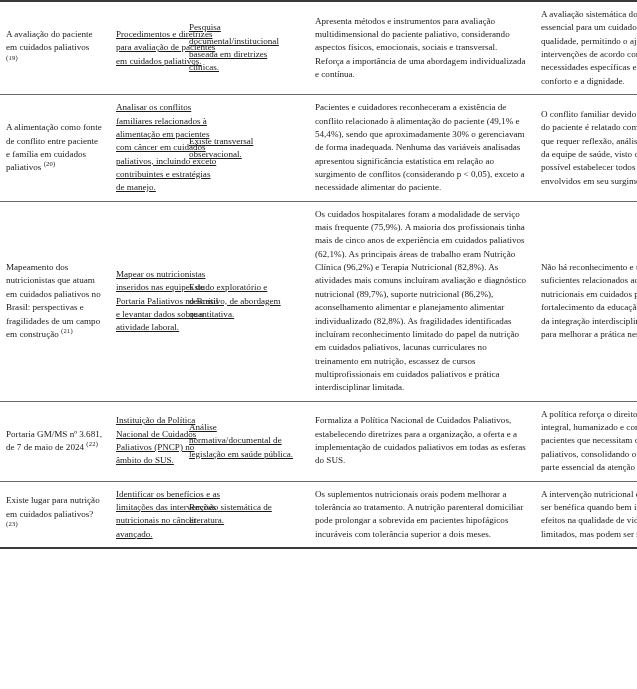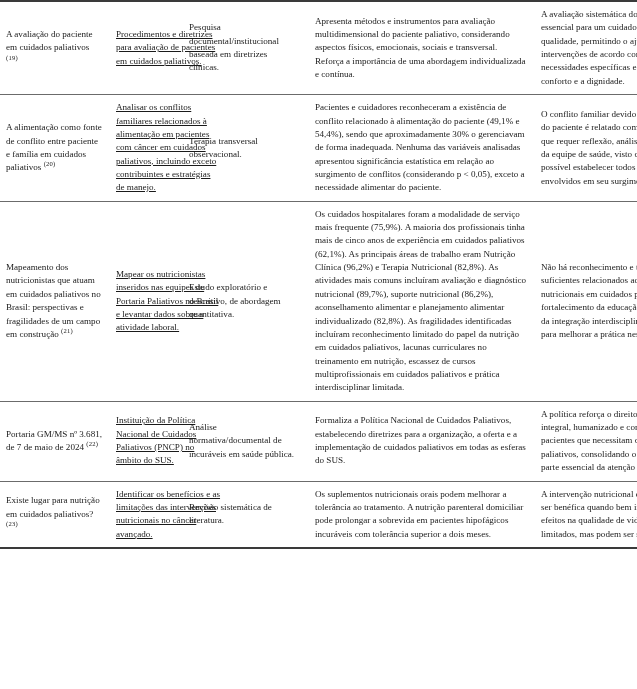--- a/index.html
+++ b/index.html
@@ -32,21 +32,21 @@
   }
   
   #evidence-table tr:first-child td {
     border-top: 2px solid #3a3a3a;
   }
   #evidence-table tr:last-child td {
     border-bottom: 2px solid #3a3a3a;
   }
   .col-title    { width: 97px; }
   .col-objective{ width: 60px; text-decoration: underline; }
-  .col-method   { width: 113px; }
+  .col-method   { width: 113px; text-decoration: underline; }
   .col-results  { width: 213px; }
   .col-conclusion{ width: 154px; }
 
   
   .col-objective .cell-text,
   .col-method .cell-text {
     white-space: normal;
     width: 108px;
   }
   .col-objective .cell-text { width: 105px; }
@@ -90,21 +90,21 @@
         </td>
       </tr>
       <tr>
         <td class="col-title">
           <span class="cell-text">A alimentação como fonte de conflito entre paciente e família em cuidados paliativos <sup class="ref">(20)</sup></span>
         </td>
         <td class="col-objective">
           <span class="cell-text">Analisar os conflitos familiares relacionados à alimentação em pacientes com câncer em cuidados paliativos, incluindo exceto contribuintes e estratégias de manejo.</span>
         </td>
         <td class="col-method">
-          <span class="cell-text">Terapia transversal observacional.</span>
+          <span class="cell-text">Existe transversal observacional.</span>
         </td>
         <td class="col-results">
           <span class="cell-text">Pacientes e cuidadores reconheceram a existência de conflito relacionado à alimentação do paciente (49,1% e 54,4%), sendo que aproximadamente 30% o gerenciavam de forma inadequada. Nenhuma das variáveis analisadas apresentou significância estatística em relação ao surgimento de conflitos (considerando p &lt; 0,05), exceto a necessidade alimentar do paciente.</span>
         </td>
         <td class="col-conclusion">
           <span class="cell-text">O conflito familiar devido à alimentação do paciente é relatado como um problema que requer reflexão, análise e intervenção da equipe de saúde, visto que não foi possível estabelecer todos os fatores envolvidos em seu surgimento.</span>
         </td>
       </tr>
       <tr>
         <td class="col-title">
@@ -124,21 +124,21 @@
         </td>
       </tr>
       <tr>
         <td class="col-title">
           <span class="cell-text">Portaria GM/MS nº 3.681, de 7 de maio de 2024 <sup class="ref">(22)</sup></span>
         </td>
         <td class="col-objective">
           <span class="cell-text">Instituição da Política Nacional de Cuidados Paliativos (PNCP) no âmbito do SUS.</span>
         </td>
         <td class="col-method">
-          <span class="cell-text">Análise normativa/documental de incuráveis em saúde pública.</span>
+          <span class="cell-text">Análise normativa/documental de legislação em saúde pública.</span>
         </td>
         <td class="col-results">
           <span class="cell-text">Formaliza a Política Nacional de Cuidados Paliativos, estabelecendo diretrizes para a organização, a oferta e a implementação de cuidados paliativos em todas as esferas do SUS.</span>
         </td>
         <td class="col-conclusion">
           <span class="cell-text">A política reforça o direito ao cuidado integral, humanizado e contínuo para pacientes que necessitam de cuidados paliativos, consolidando o cuidado como parte essencial da atenção à saúde.</span>
         </td>
       </tr>
       <tr>
         <td class="col-title">

